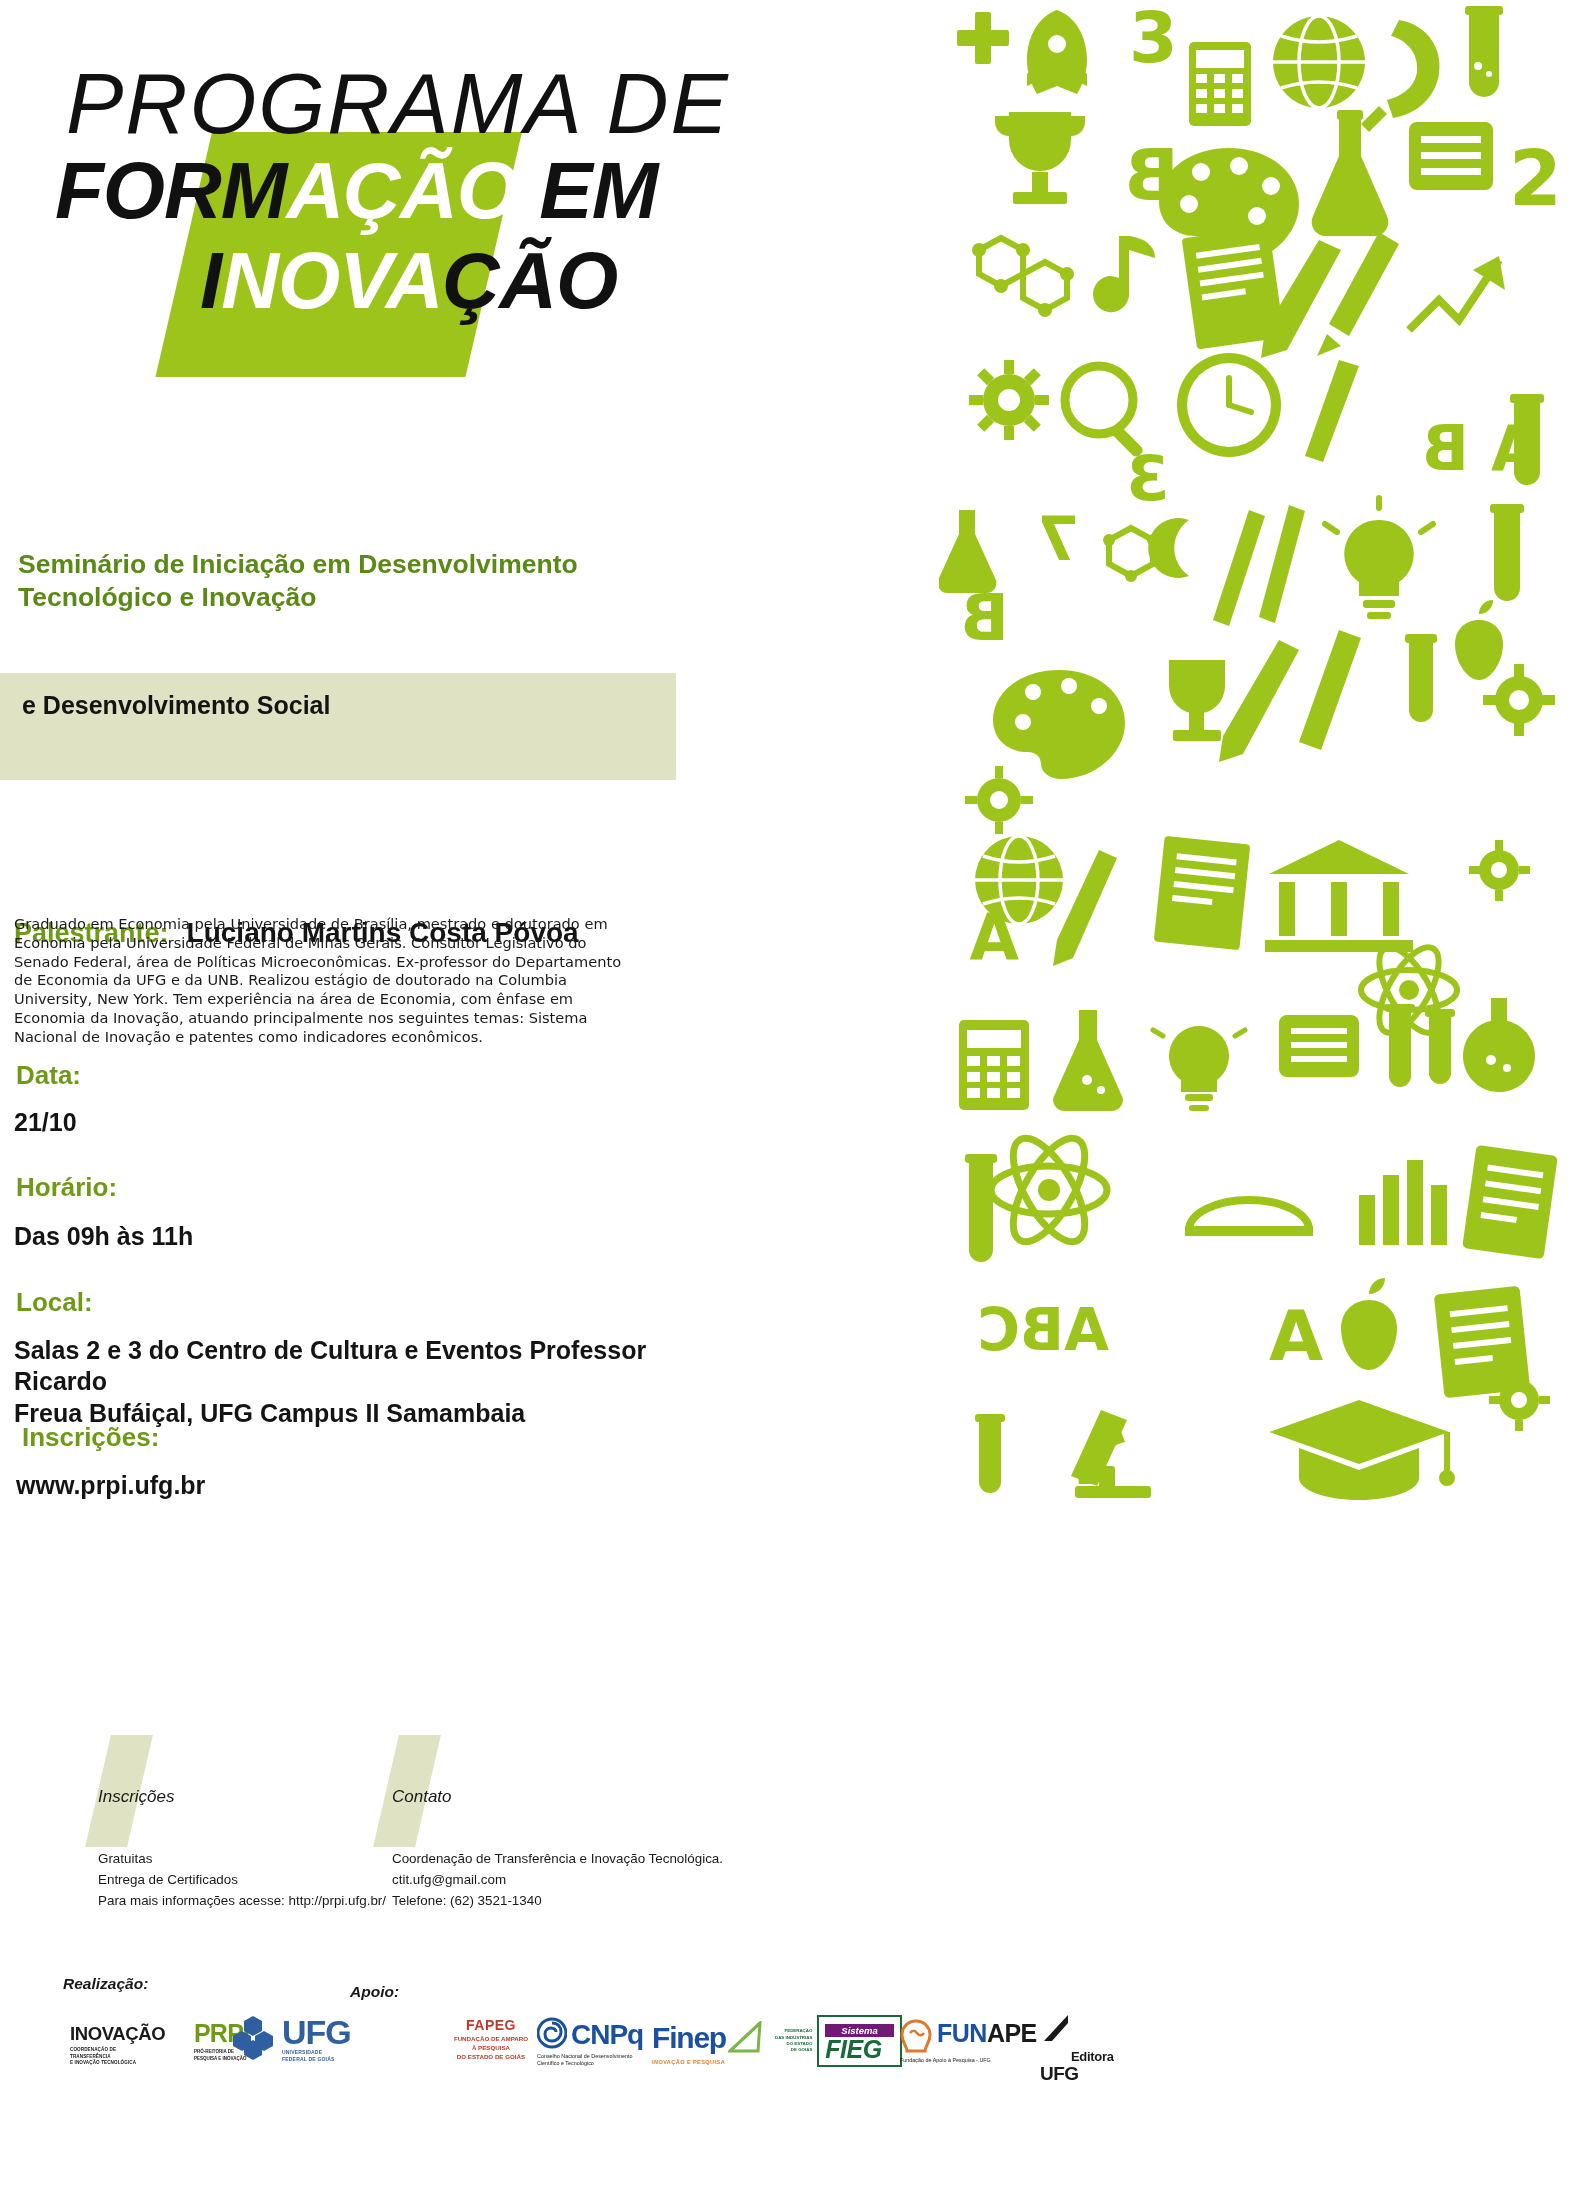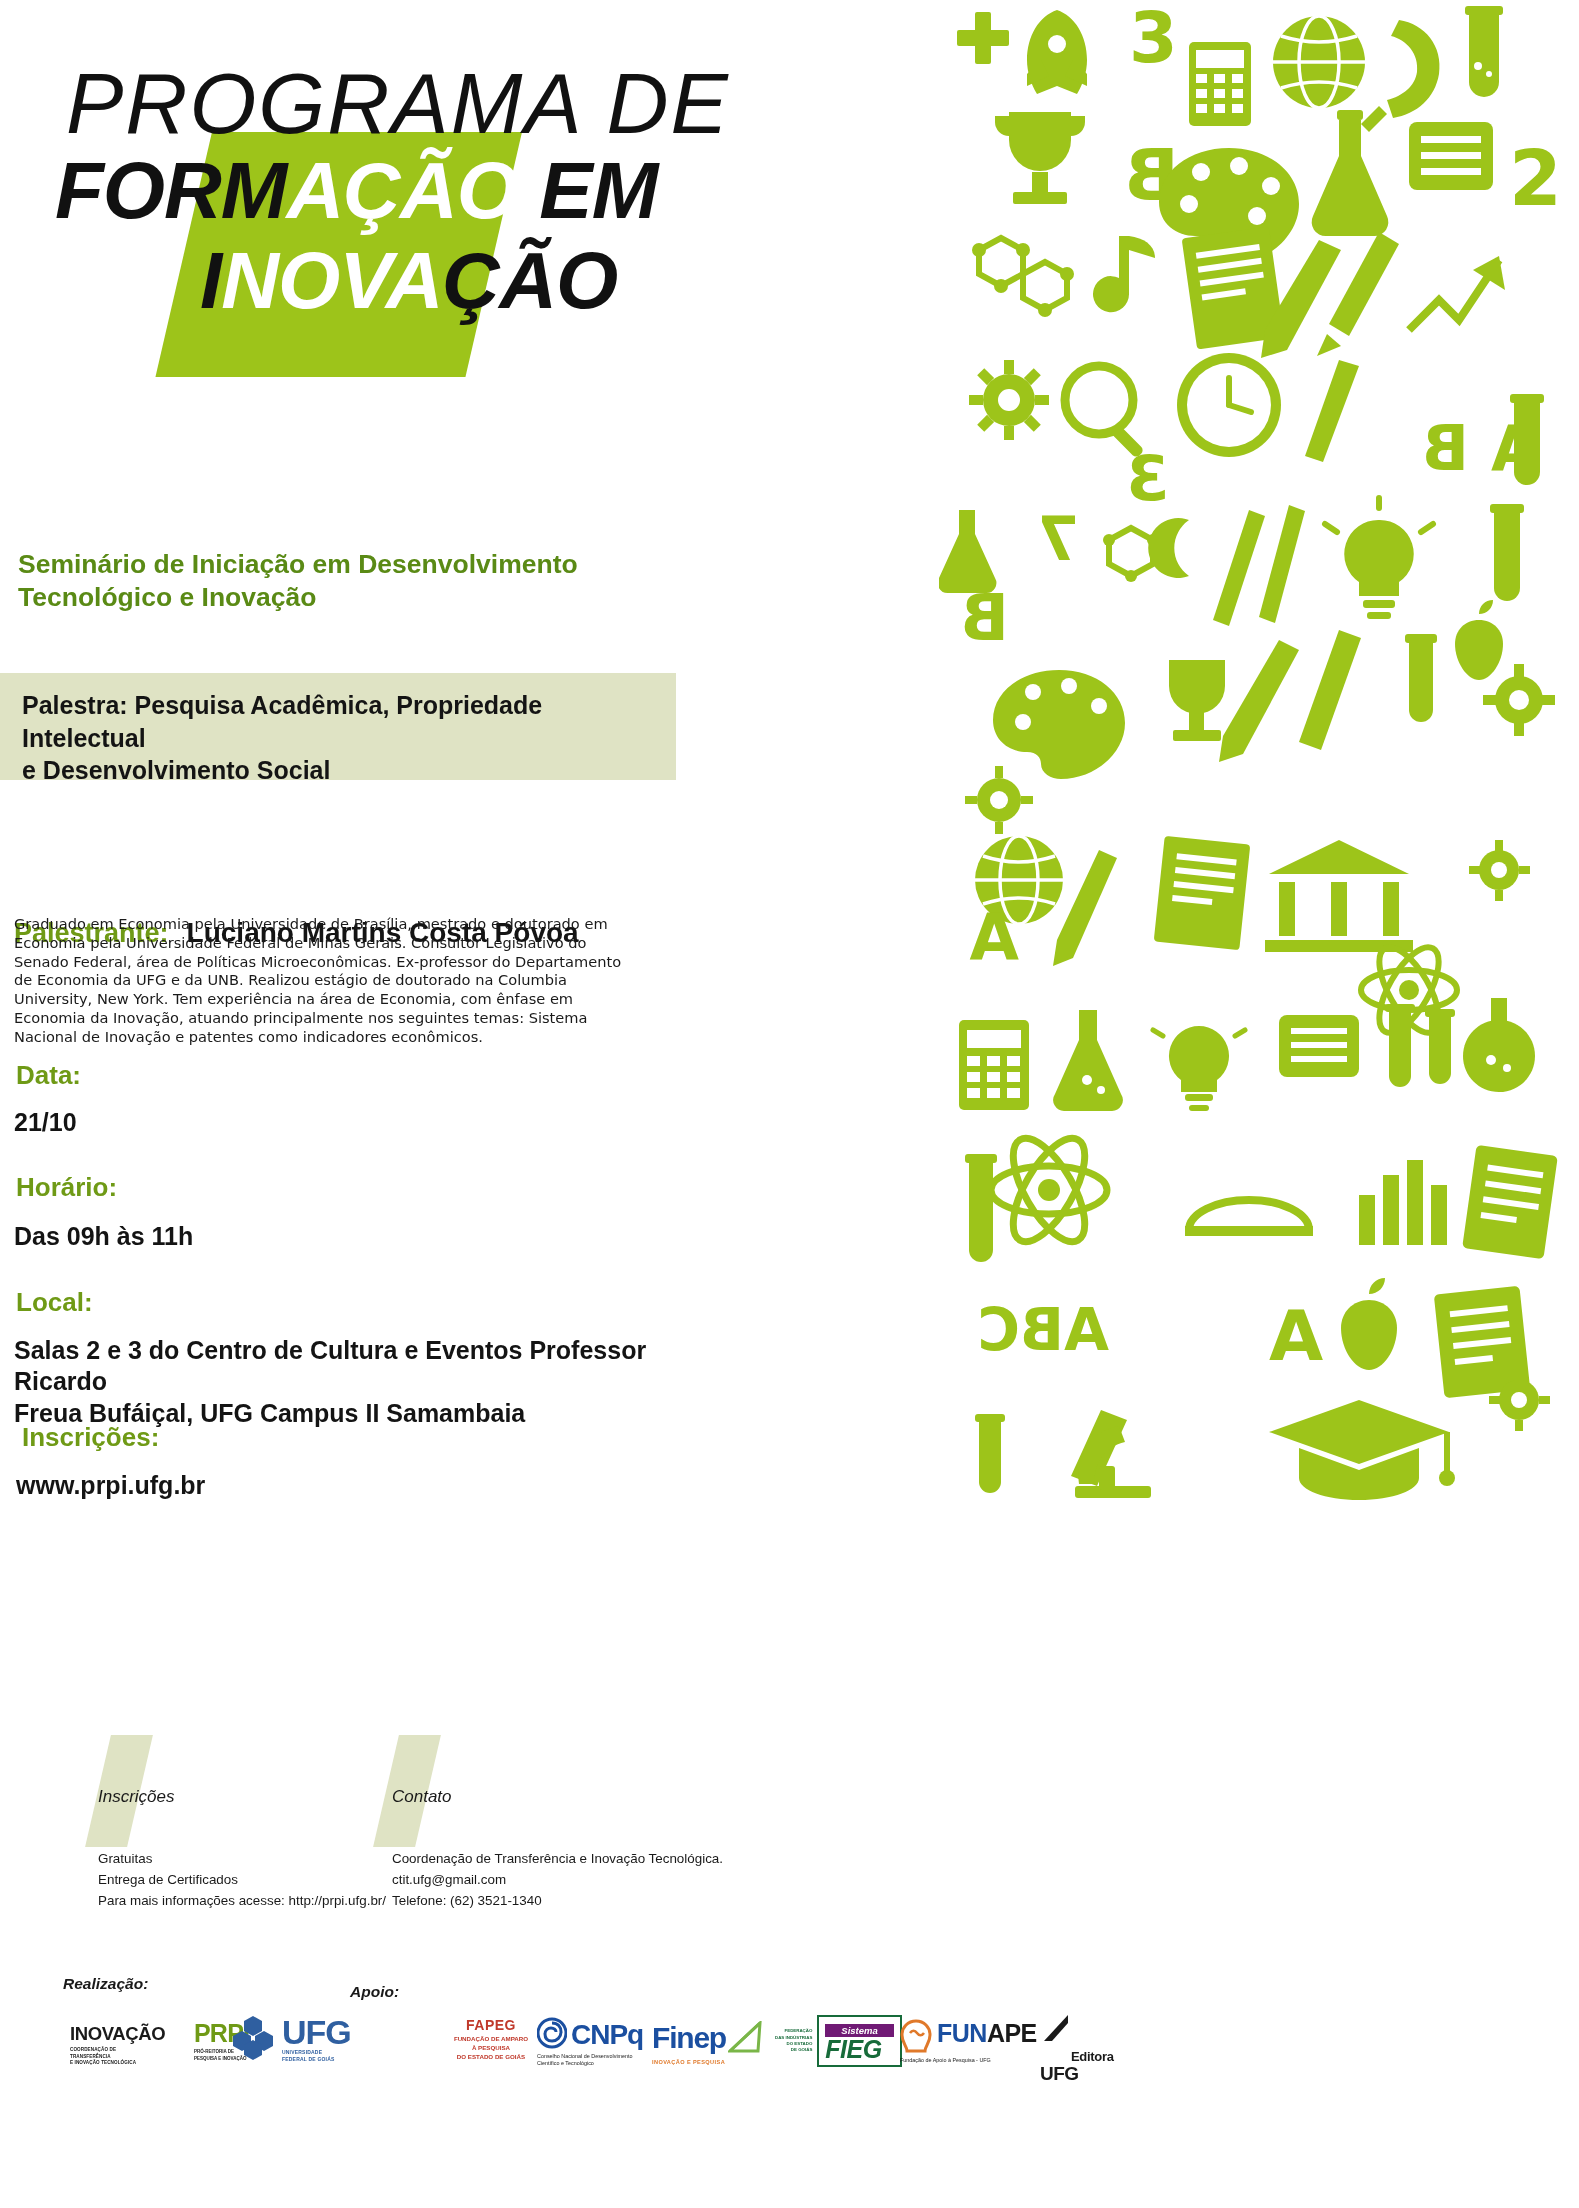--- a/index.html
+++ b/index.html
@@ -558,21 +558,20 @@
   </div>
 </div>
 
 <div id="seminar">
   <div>Seminário de Iniciação em Desenvolvimento</div>
   <div>Tecnológico e Inovação</div>
 </div>
 
 <div id="palestra-box">
   <div id="palestra-text">
-    <div>Palestra: Pesquisa Acadêmica, Propriedade Intelectual</div>
     <div>e Desenvolvimento Social</div>
   </div>
 </div>
 
 <div id="speaker-row">
   <span id="speaker-label">Palestrante:</span><span id="speaker-name">Luciano Martins Costa Póvoa</span>
 </div>
 <div id="speaker-bio">Graduado em Economia pela Universidade de Brasília, mestrado e doutorado em Economia pela Universidade Federal de Minas Gerais. Consultor Legislativo do Senado Federal, área de Políticas Microeconômicas. Ex-professor do Departamento de Economia da UFG e da UNB. Realizou estágio de doutorado na Columbia University, New York. Tem experiência na área de Economia, com ênfase em Economia da Inovação, atuando principalmente nos seguintes temas: Sistema Nacional de Inovação e patentes como indicadores econômicos.</div>
 
 <div class="f-label" id="lbl-data">Data:</div>

